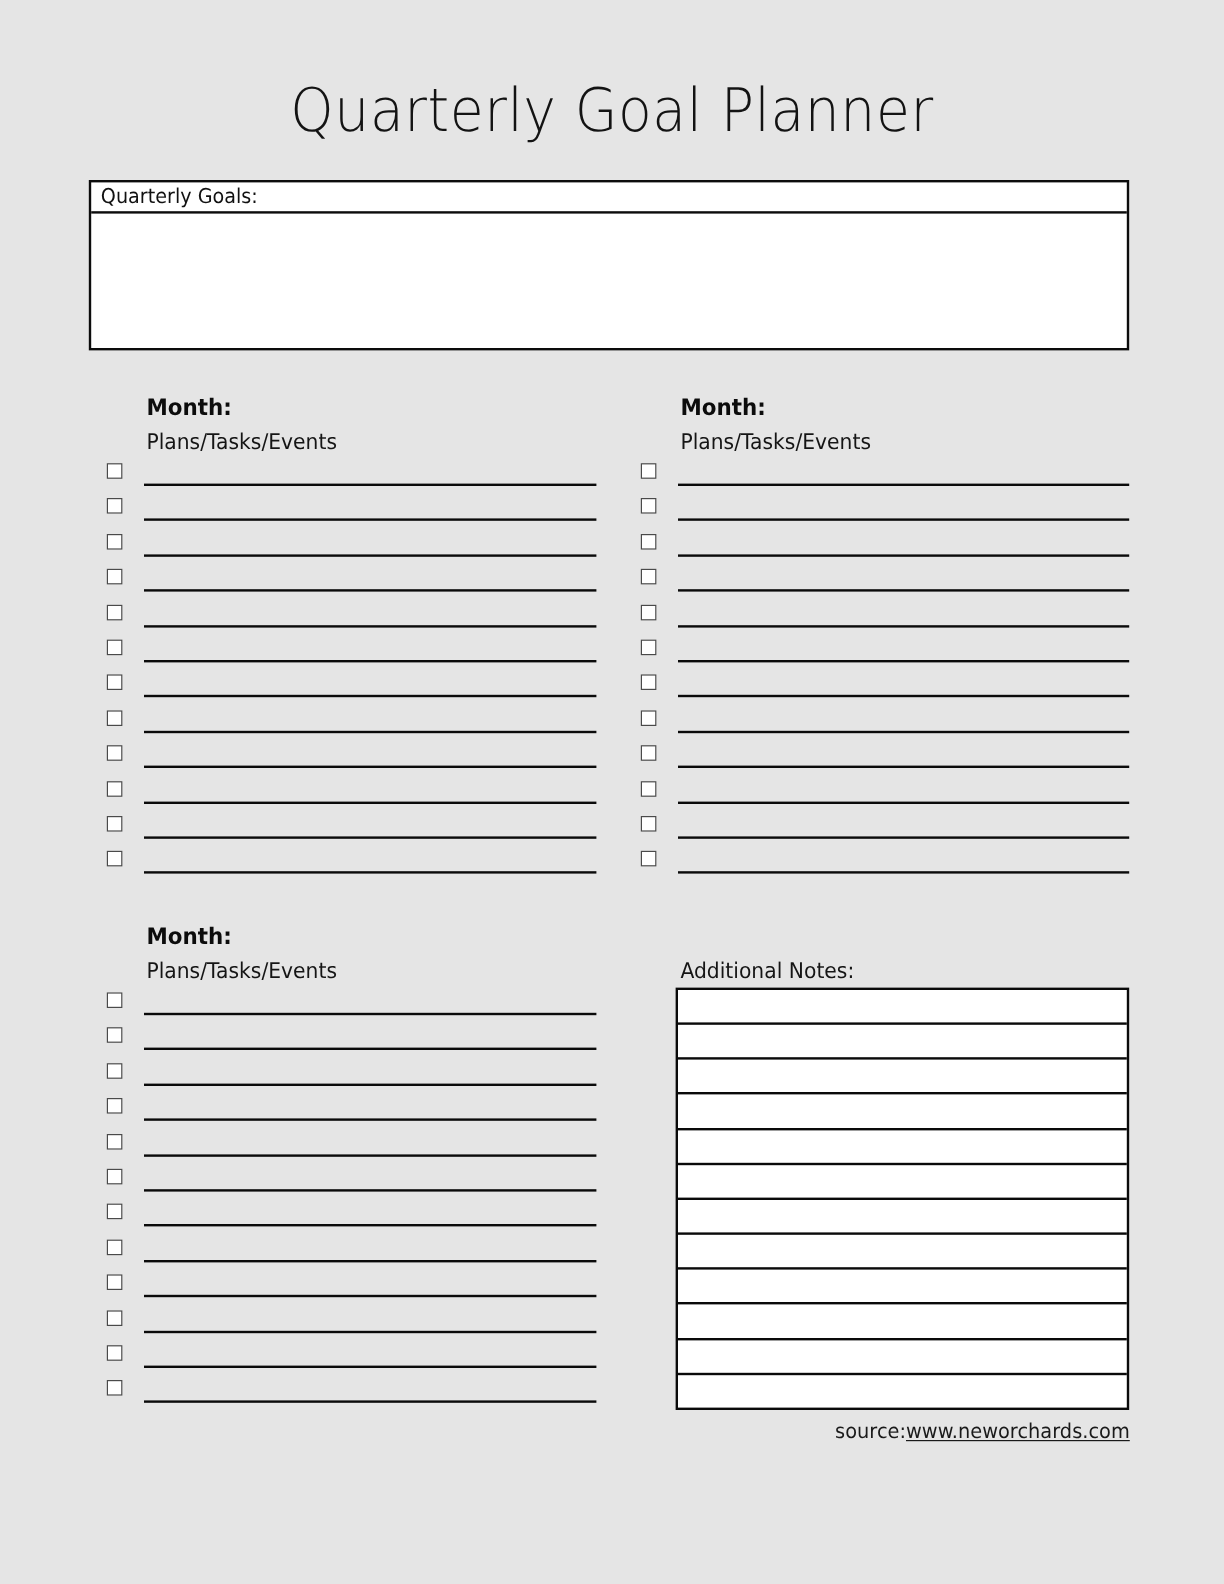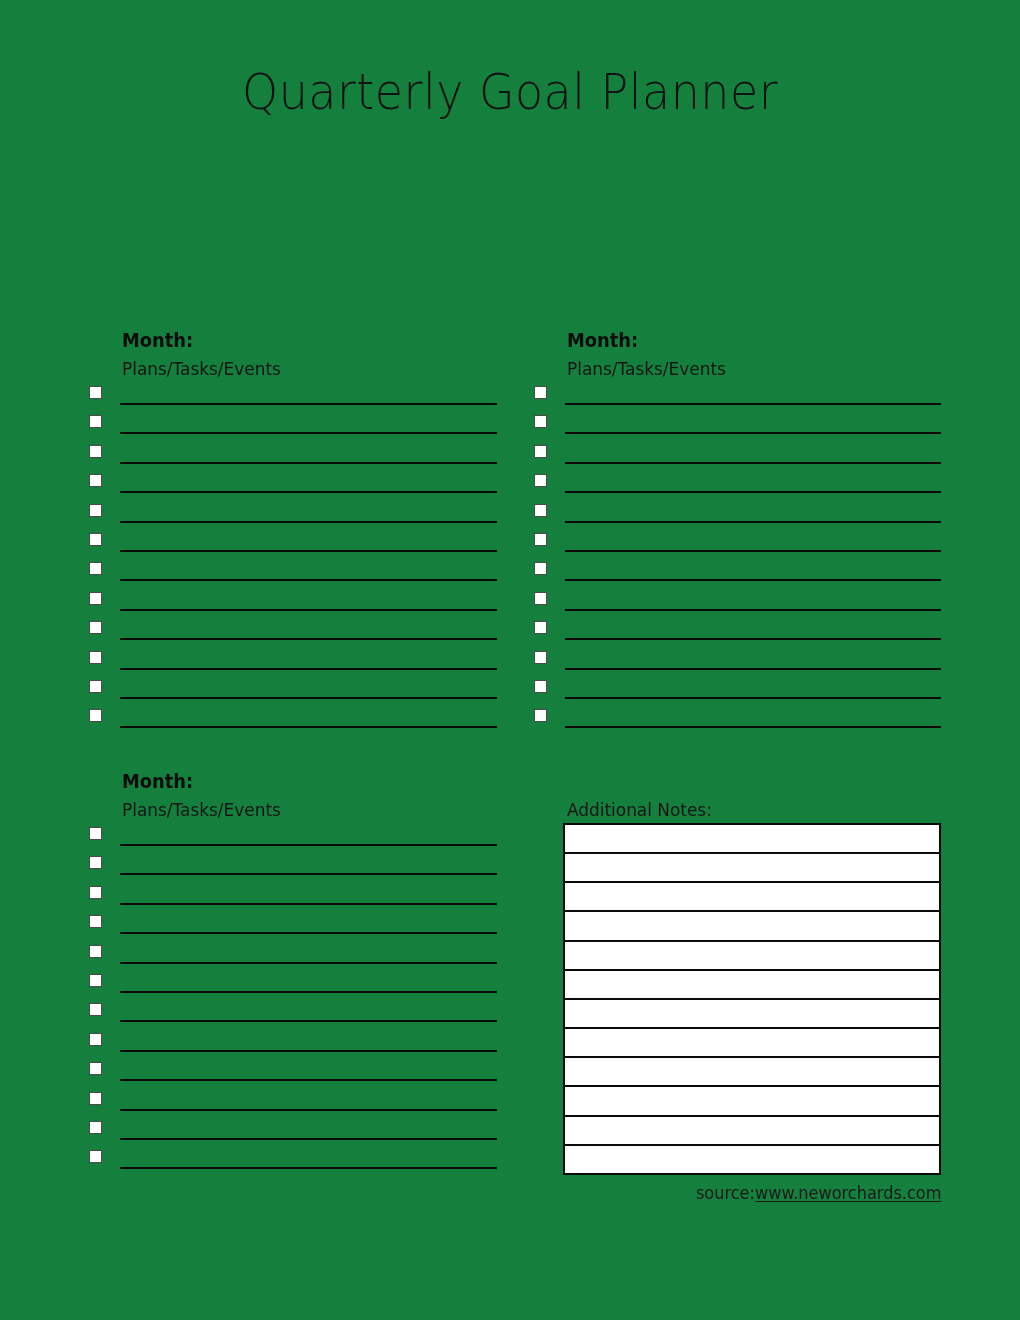--- a/index.html
+++ b/index.html
@@ -11,21 +11,21 @@
     width: 1020px;
     height: 1320px;
     position: relative;
     font-family: "DejaVu Sans", sans-serif;
     color: #111111;
     overflow: hidden;
   }
   .page {
     position: absolute;
     inset: 0;
-    background: #15803d;
+    background: #e5e5e5;
   }
 
   
   .title {
     position: absolute;
     left: 0;
     top: 62px;
     width: 1020px;
     text-align: center;
     font-size: 50px;
@@ -176,20 +176,26 @@
     text-underline-offset: 2px;
   }
 </style>
 </head>
 <body>
 
 <div class="page">
 
   <div class="title">Quarterly Goal Planner</div>
 
+  <div class="goals-box">
+    <div class="goals-head">
+      <div class="goals-head-label">Quarterly Goals:</div>
+    </div>
+    <div class="goals-body"></div>
+  </div>
 
   <div class="month-block" id="month-1" style="left:122px; top:328px;">
     <div class="month-label">Month:</div>
     <div class="month-sub">Plans/Tasks/Events</div>
     <div class="rows" id="rows-1" style="left:-33px; width:530px;">
         <div class="row">
           <div class="cbx"></div>
           <div class="wline" style="left: 31px; width: 377px;"></div>
         </div>
         <div class="row">

